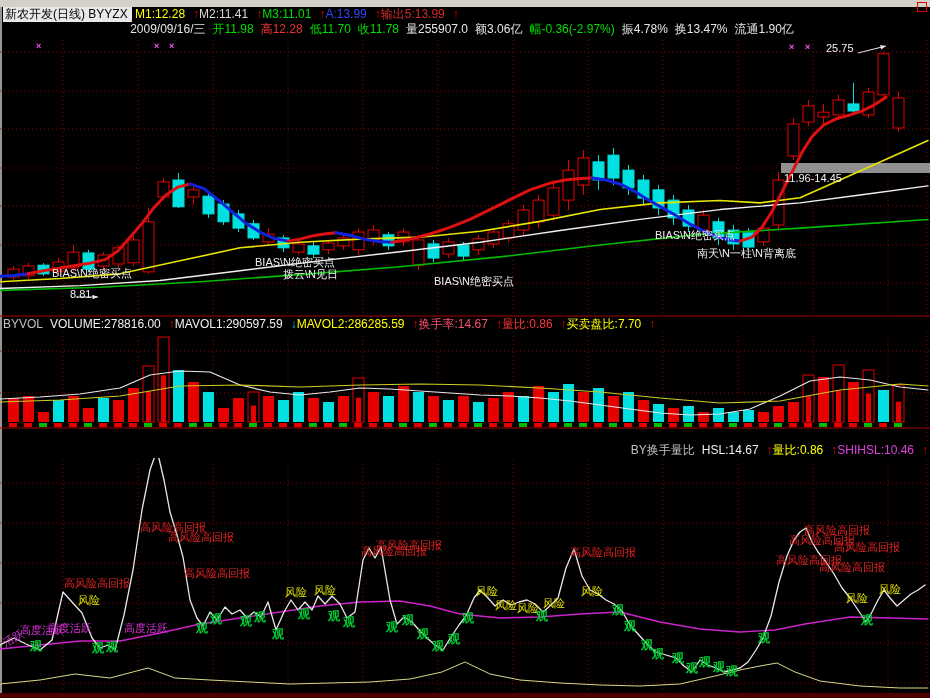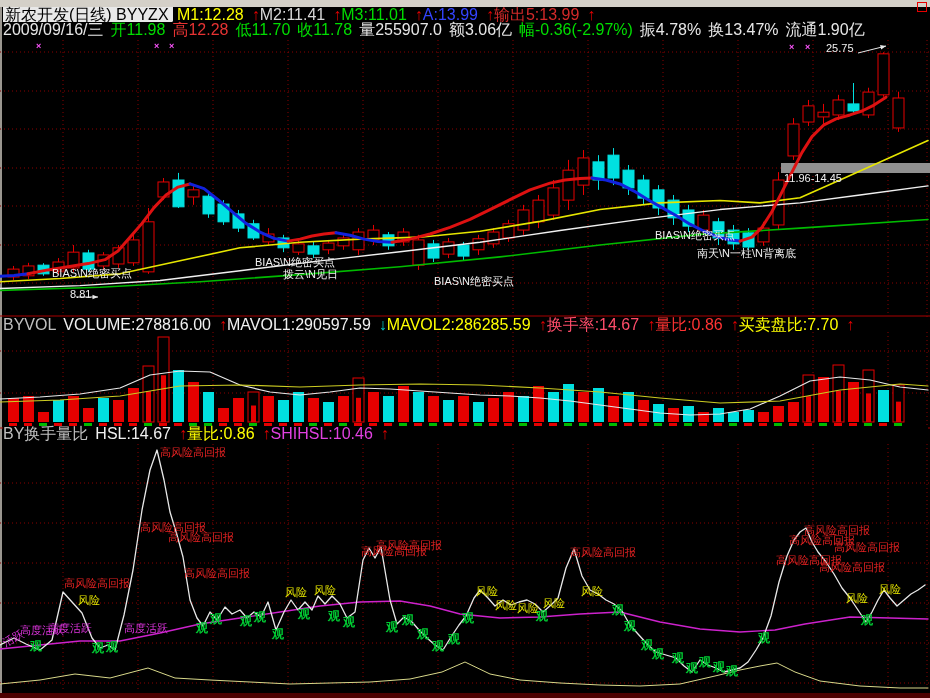--- a/index.html
+++ b/index.html
@@ -1,33 +1,33 @@
 <!DOCTYPE html>
 <html><head>
 <meta charset="utf-8">
 <style>
   html,body{margin:0;padding:0;background:#000;}
   #app{position:relative;width:930px;height:698px;background:#000;overflow:hidden;
        font-family:"Liberation Sans","DejaVu Sans",sans-serif;}
   #top-strip{position:absolute;left:0;top:0;width:930px;height:7px;background:#d4d0c8;}
   #left-strip{position:absolute;left:0;top:7px;width:2px;height:686px;background:#9a968f;}
   #bottom-strip{position:absolute;left:0;top:693px;width:930px;height:5px;background:#4d0000;}
-  .hrow{position:absolute;left:3px;width:925px;height:15px;font-size:16px;line-height:15px;
+  .hrow{position:absolute;left:3px;width:925px;height:15px;font-size:12px;line-height:15px;
         white-space:nowrap;background:#000;text-decoration:underline;}
   #header-row1{top:7px;}
-  #header-row2{top:22px;}
+  #header-row2{top:22px;text-align:center;}
   #stock-title{background:#e8e8e8;color:#000;padding:0 4px 0 2px;display:inline-block;}
   .seg{margin-right:7px;}
   .arr-up{color:#e60000;margin-left:1px;}
   .arr-down{color:#00cccc;margin-left:1px;}
   #close-box{position:absolute;right:3px;top:2px;width:8px;height:8px;border:1px solid #e60000;}
   #chart-svg{position:absolute;left:0;top:0;z-index:1;}
   #overlay{position:absolute;left:0;top:0;width:930px;height:698px;z-index:2;pointer-events:none;}
   #vol-header{top:317px;z-index:3;}
-  #p3-header{top:426px;z-index:3;}
+  #p3-header{top:443px;z-index:3;text-align:right;}
   .ann{position:absolute;font-size:11px;line-height:12px;white-space:nowrap;color:#f0f0f0;}
   .ann-red{color:#e62222;}
   .ann-yellow{color:#e6e600;}
   .ann-magenta{color:#dd33dd;}
   .g-mark{position:absolute;font-size:12px;line-height:12px;color:#00cc33;font-weight:bold;}
   .x-mark{position:absolute;font-size:9px;line-height:9px;color:#ff55ff;font-weight:bold;}
 </style>
 </head>
 <body>
 

